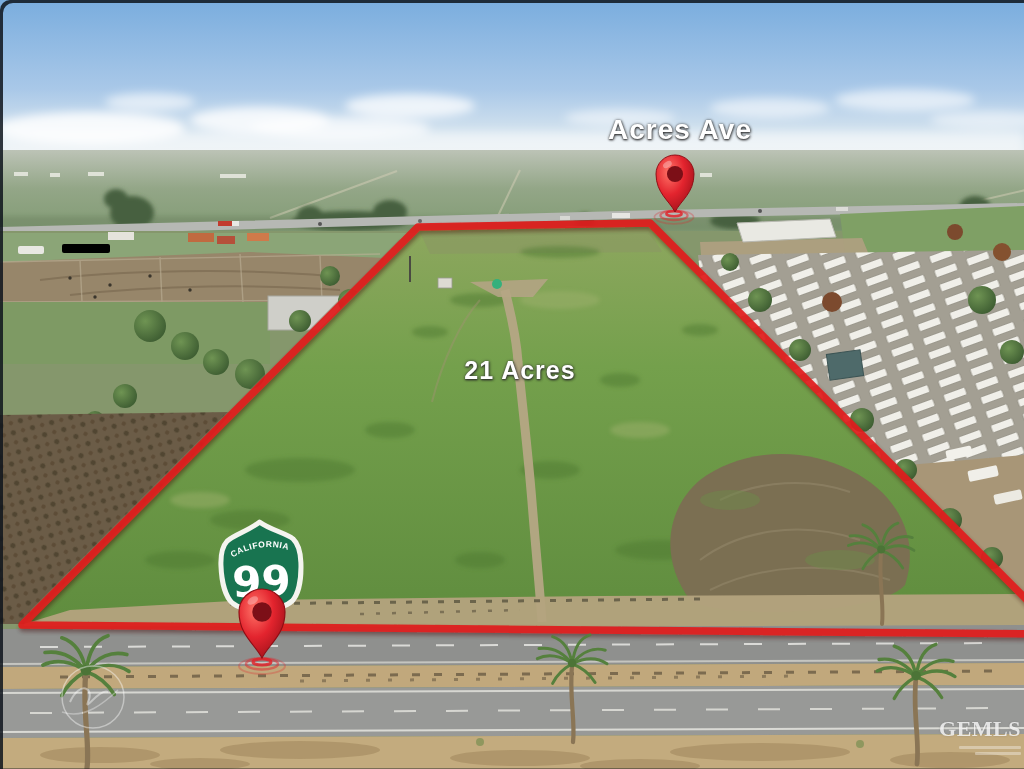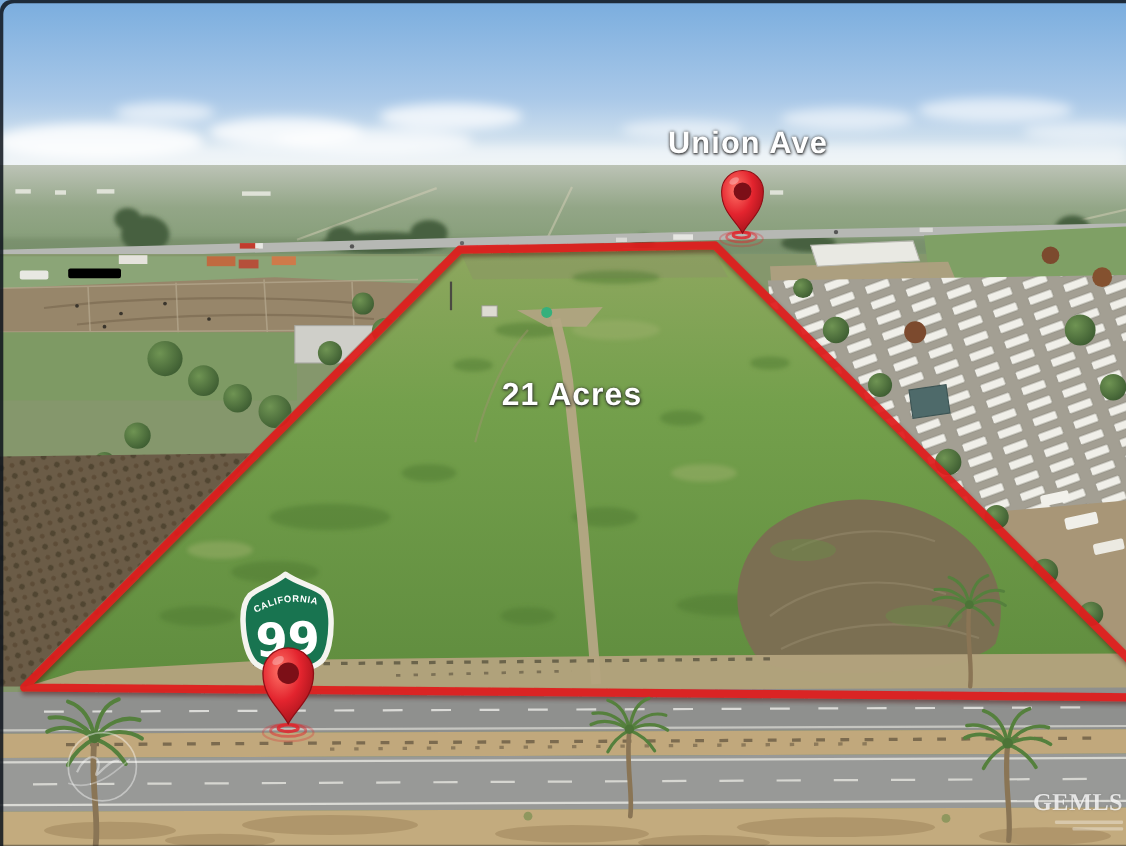--- a/index.html
+++ b/index.html
@@ -3,21 +3,21 @@
 <meta charset="utf-8">
 <style>
   html,body{margin:0;padding:0;background:#10151c;}
   .scene{position:relative;width:1024px;height:769px;overflow:hidden;
          font-family:"Liberation Sans",sans-serif;background:#7f9468;}
   .scene svg{position:absolute;left:0;top:0;display:block;}
   .overlay-label{position:absolute;color:#fff;font-weight:600;text-align:center;
     text-shadow:0 1px 2px rgba(45,45,45,.85),0 0 3px rgba(70,70,70,.7),1px 1px 3px rgba(0,0,0,.45);
     letter-spacing:1px;white-space:nowrap;}
   .label-union{left:595px;top:114px;width:170px;font-size:28px;}
-  .label-acres{left:430px;top:343px;width:180px;font-size:29px;}
+  .label-acres{left:430px;top:356px;width:180px;font-size:25px;}
   .gemls{position:absolute;right:3px;top:716px;width:90px;text-align:right;
     color:rgba(255,255,255,.78);font-weight:700;font-size:22px;letter-spacing:.5px;
     text-shadow:0 0 2px rgba(90,90,90,.4);font-family:Liberation Serif, serif;}
   .wline{height:3px;background:rgba(255,255,255,.35);margin:3px 0 0 auto;border-radius:1px;}
   .w1{width:62px;margin-top:4px;}
   .w2{width:46px;}
   .frame-edge{position:absolute;inset:0;pointer-events:none;border-radius:10px 0 0 0;
     box-shadow:inset 3px 3px 0 rgba(14,20,28,.85), inset 0 -1px 0 rgba(14,20,28,.4);}
 </style>
 </head>
@@ -345,21 +345,21 @@
     <use href="#pinSym" transform="translate(262,658) scale(1.15)"></use>
   </g>
 
   <g fill="none" stroke="rgba(255,255,255,0.42)">
     <circle cx="93" cy="697" r="31" stroke-width="1.5"></circle>
     <path d="M70,702 C80,680 95,688 88,702 C84,712 100,688 108,692" stroke-width="2"></path>
     <path d="M62,712 C85,720 105,702 118,690" stroke-width="1.5" opacity="0.8"></path>
   </g>
 </svg>
 
-  <div class="overlay-label label-union">Union Ave</div>
+  <div class="overlay-label label-union">Acres Ave</div>
   <div class="overlay-label label-acres">21 Acres</div>
 
   <div class="gemls">
     <span>GEMLS</span>
     <div class="wline w1"></div>
     <div class="wline w2"></div>
   </div>
 
   <div class="frame-edge"></div>
 </div>

